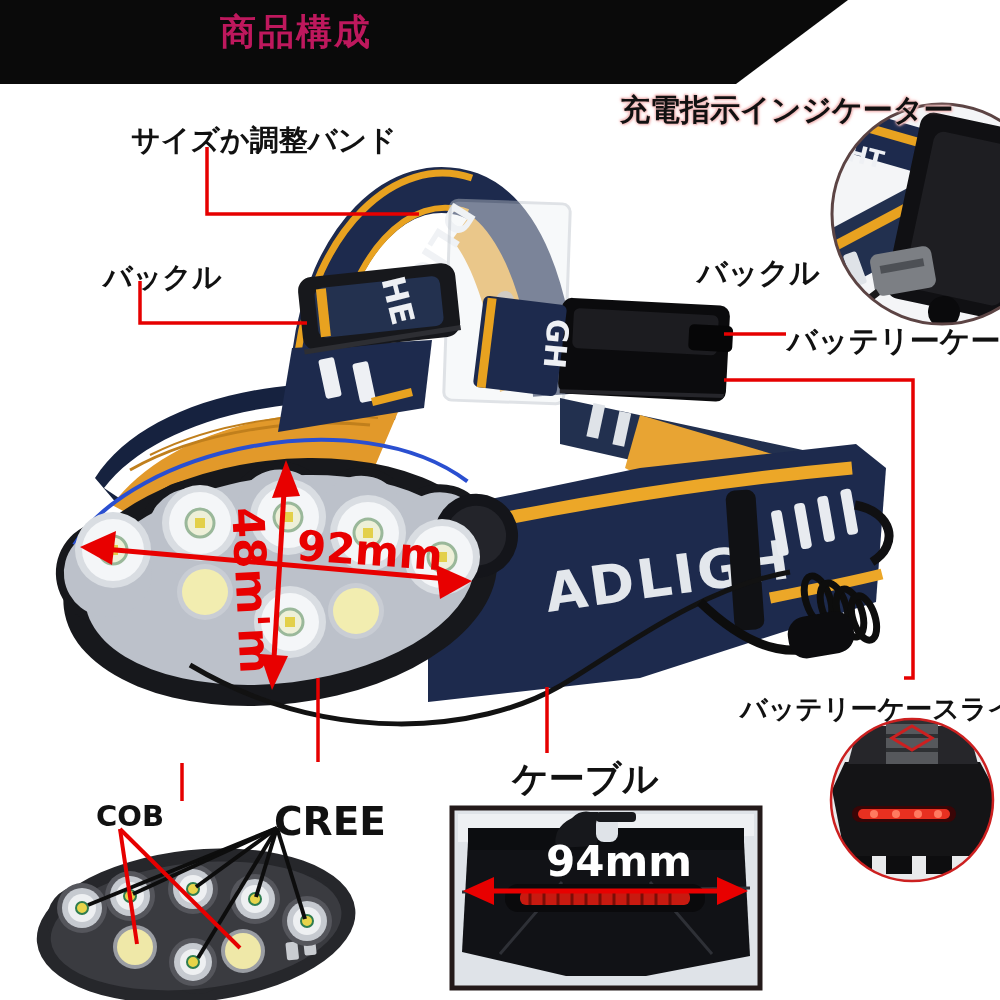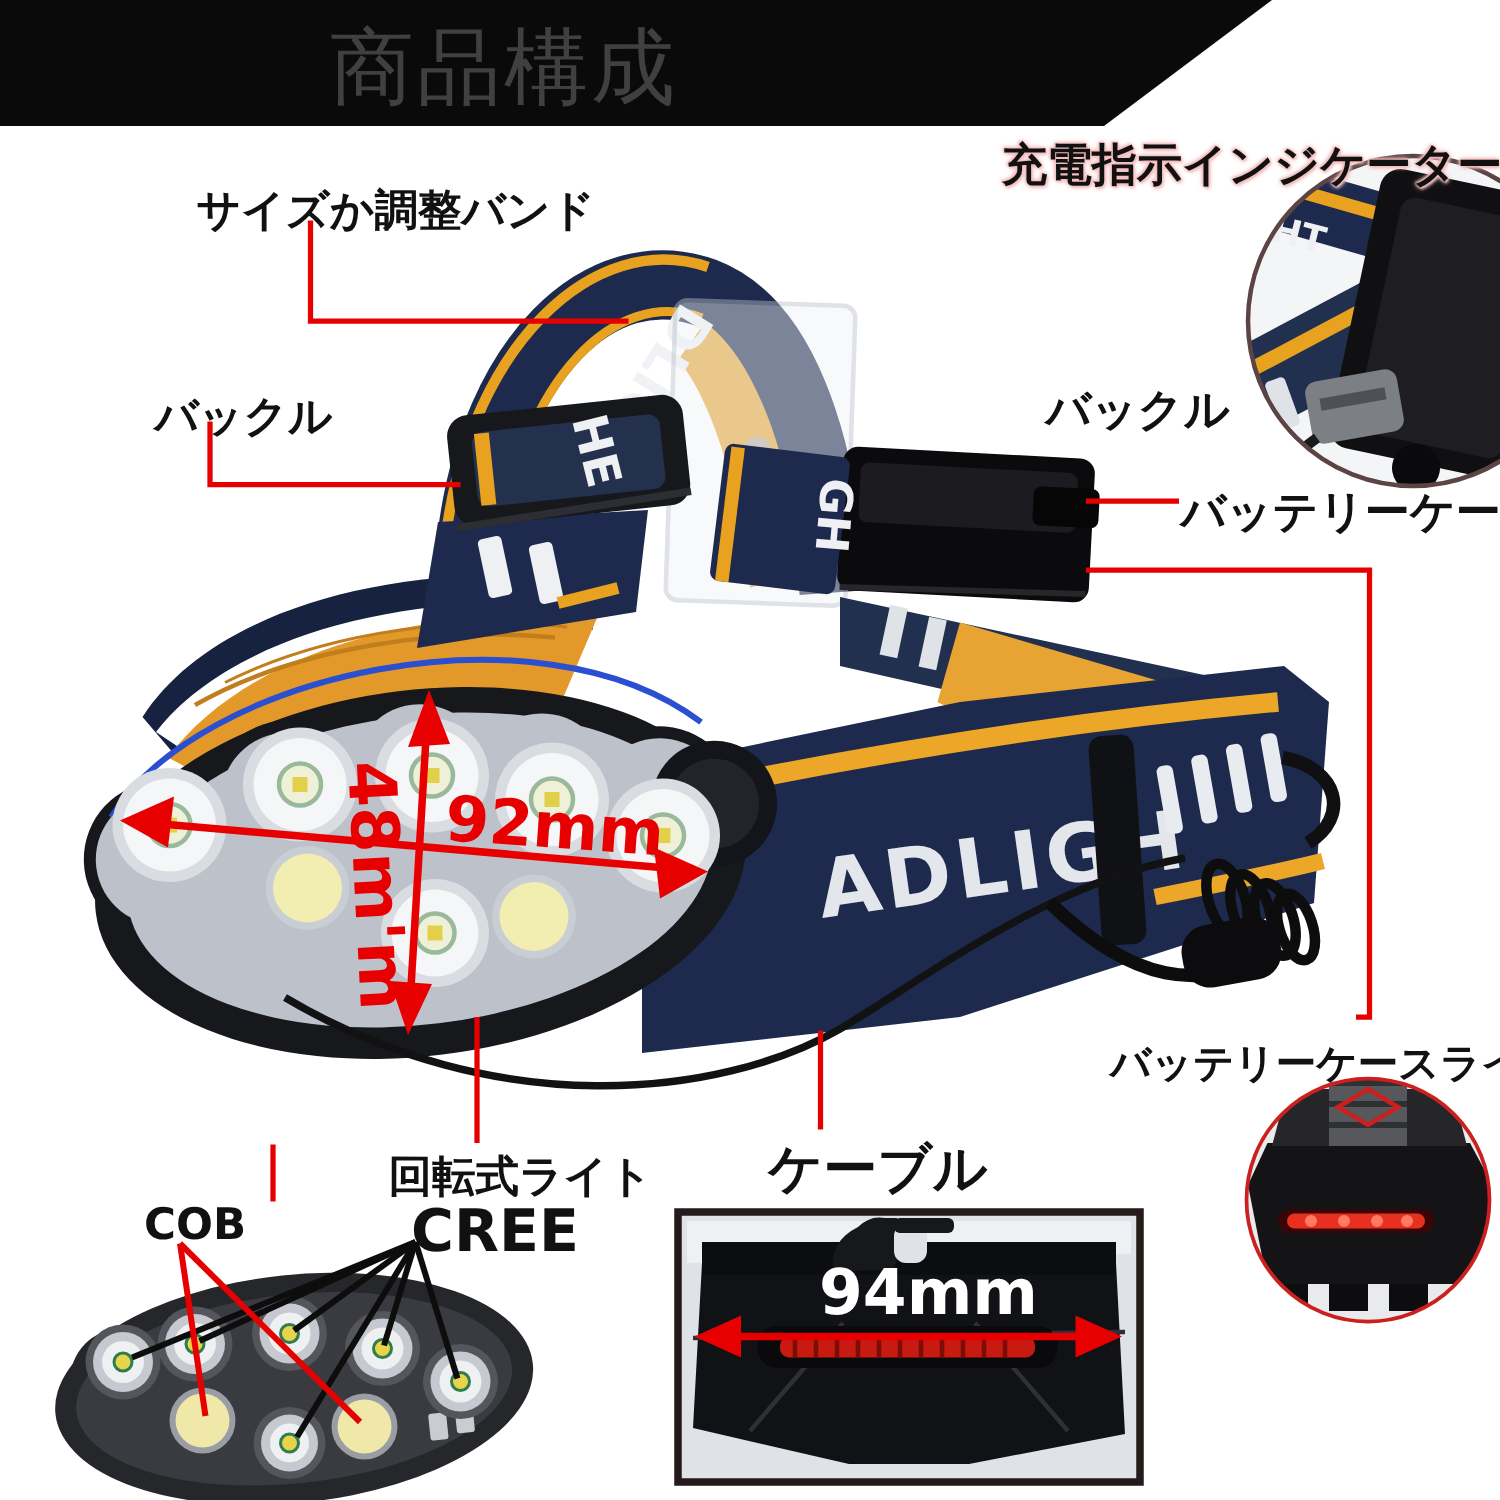--- a/index.html
+++ b/index.html
@@ -1,25 +1,25 @@
 <!DOCTYPE html>
 <html><head>
 <meta charset="utf-8">
 <style>
   html,body{margin:0;padding:0;background:#fff;}
   #stage{position:relative;width:1000px;height:1000px;background:#ffffff;overflow:hidden;
          font-family:"DejaVu Sans","Liberation Sans",sans-serif;}
   #photo-svg{position:absolute;left:0;top:0;width:1000px;height:1000px;}
   .banner{position:absolute;left:0;top:0;width:1000px;height:84px;background:#0a0a0a;
           clip-path:polygon(0 0,848px 0,736px 84px,0 84px);}
-  .banner-title{position:absolute;left:220px;top:8px;color:#404040;font-size:56px;font-weight:normal;
+  .banner-title{position:absolute;left:220px;top:8px;color:#be185d;font-size:36px;font-weight:bold;
                 letter-spacing:2px;}
   .lbl{position:absolute;color:#111;font-weight:600;white-space:nowrap;}
   .lbl-charge-indicator{left:620px;top:90px;font-size:30px;
-      text-shadow:0 0 2px #f3bcbc,0 0 4px #f3bcbc,1px 1px 2px #f3bcbc,-1px -1px 2px #f3bcbc;margin-left:48px;}
+      text-shadow:0 0 2px #f3bcbc,0 0 4px #f3bcbc,1px 1px 2px #f3bcbc,-1px -1px 2px #f3bcbc;}
   .lbl-size-band{left:131px;top:121px;font-size:29px;}
   .lbl-buckle{left:103px;top:258px;font-size:29px;}
   .lbl-charge-port{left:697px;top:253px;font-size:30px;}
   .lbl-battery-case{left:787px;top:321px;font-size:30px;}
   .lbl-battery-case-light{left:740px;top:691px;font-size:27px;}
   .lbl-rotating-light{left:259px;top:765px;font-size:29px;}
   .lbl-cree{left:274px;top:799px;font-size:39px;font-weight:600;}
   .lbl-cob{left:96px;top:799px;font-size:29px;font-weight:600;}
   .lbl-cable{left:512px;top:755px;font-size:36px;}
 </style>
@@ -347,17 +347,16 @@
 
   <div class="banner"></div>
   <div class="banner-title">商品構成</div>
 
   <div class="lbl lbl-charge-indicator">充電指示インジケーター</div>
   <div class="lbl lbl-size-band">サイズか調整バンド</div>
   <div class="lbl lbl-buckle">バックル</div>
   <div class="lbl lbl-charge-port">バックル</div>
   <div class="lbl lbl-battery-case">バッテリーケース</div>
   <div class="lbl lbl-battery-case-light">バッテリーケースライト</div>
-  <div class="lbl lbl-rotating-light">回転式ライト</div>
   <div class="lbl lbl-cree">CREE</div>
   <div class="lbl lbl-cob">COB</div>
   <div class="lbl lbl-cable">ケーブル</div>
 </div>
 
 </body></html>

